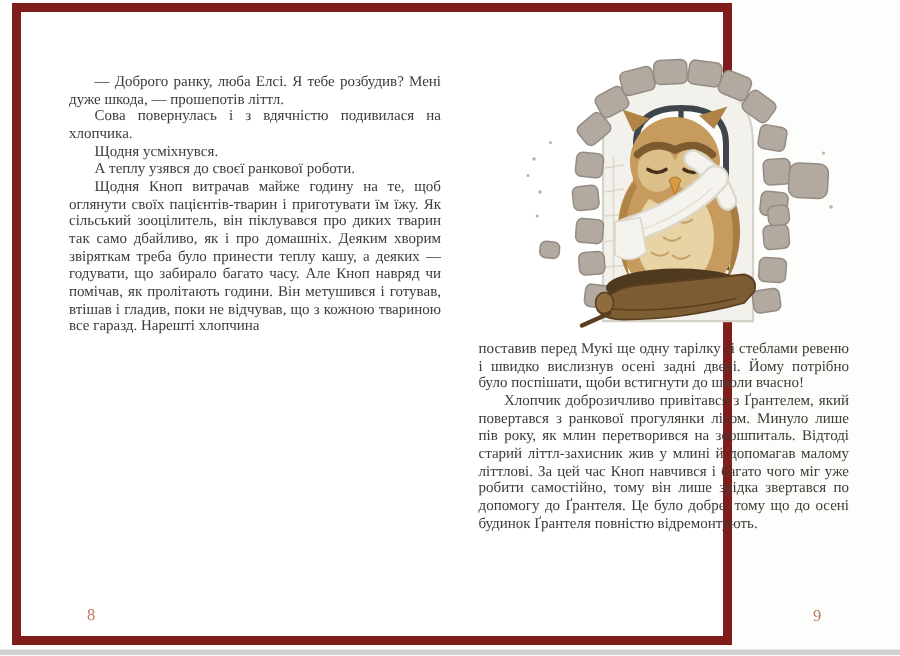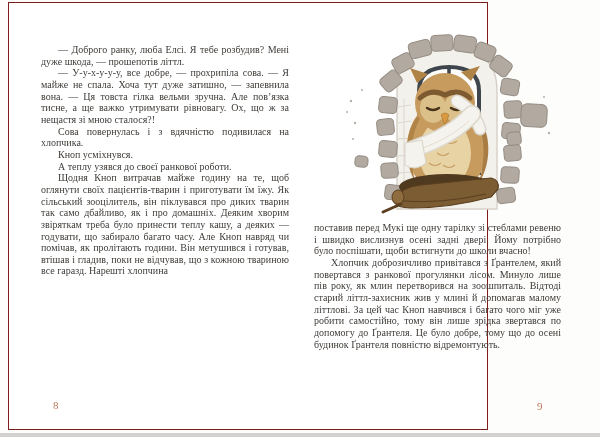--- a/index.html
+++ b/index.html
@@ -2,21 +2,21 @@
 <html><head>
 <meta charset="utf-8">
 <style>
   html,body{margin:0;padding:0;background:#ffffff;}
   .canvas{
     position:relative;width:600px;height:437px;overflow:hidden;
     background:#fdfdfc;font-family:"Liberation Serif", serif;
   }
   .spread{
     position:absolute;left:8px;top:2px;width:480px;height:428px;
-    background:#ffffff;border:1px solid #7f1d1d;box-sizing:border-box;font-family:Liberation Serif, serif;
+    background:#ffffff;border:6px solid #7f1d1d;box-sizing:border-box;font-family:Liberation Serif, serif;
   }
   .bottom-edge{
     position:absolute;left:0;right:0;bottom:0;height:4px;background:#d2d1cf;
   }
   .text-block{
     position:absolute;color:#3f3b37;font-size:10px;line-height:11.65px;
     text-align:justify;
   }
   .left-text{left:32px;top:41px;width:248px;}
   .right-text{left:305px;top:219px;width:247px;}
@@ -31,23 +31,22 @@
 </style>
 </head>
 <body>
 
 <div class="canvas">
   <div class="spread">
 
     <div>
       <div class="text-block left-text">
           <p class="para ind">— Доброго ранку, люба Елсі. Я тебе розбудив? Мені дуже шкода, — прошепотів літтл.</p>
-          <p class="para ind">— У-у-х-у-у-у, все добре, — прохрипіла сова. — Я майже не спала. Хоча тут дуже затишно, — запевнила вона. — Ця товста гілка вельми зручна. Але пов’язка тисне, а ще важко утримувати рівновагу. Ох, що ж за нещастя зі мною сталося?!</p>
           <p class="para ind">Сова повернулась і з вдячністю подивилася на хлопчика.</p>
-          <p class="para ind">Кноп усміхнувся.</p>
+          <p class="para ind">Щодня усміхнувся.</p>
           <p class="para ind">А теплу узявся до своєї ранкової роботи.</p>
           <p class="para ind">Щодня Кноп витрачав майже годину на те, щоб оглянути своїх пацієнтів-тварин і приготувати їм їжу. Як сільський зооцілитель, він піклувався про диких тварин так само дбайливо, як і про домашніх. Деяким хворим звіряткам треба було принести теплу кашу, а деяких — годувати, що забирало багато часу. Але Кноп навряд чи помічав, як пролітають години. Він метушився і готував, втішав і гладив, поки не відчував, що з кожною твариною все гаразд. Нарешті хлопчина</p>
         </div>
       <div class="pagenum pn-left">8</div>
     </div>
 
     <div>
 
       <svg class="illus" viewBox="0 0 230 210">
 

